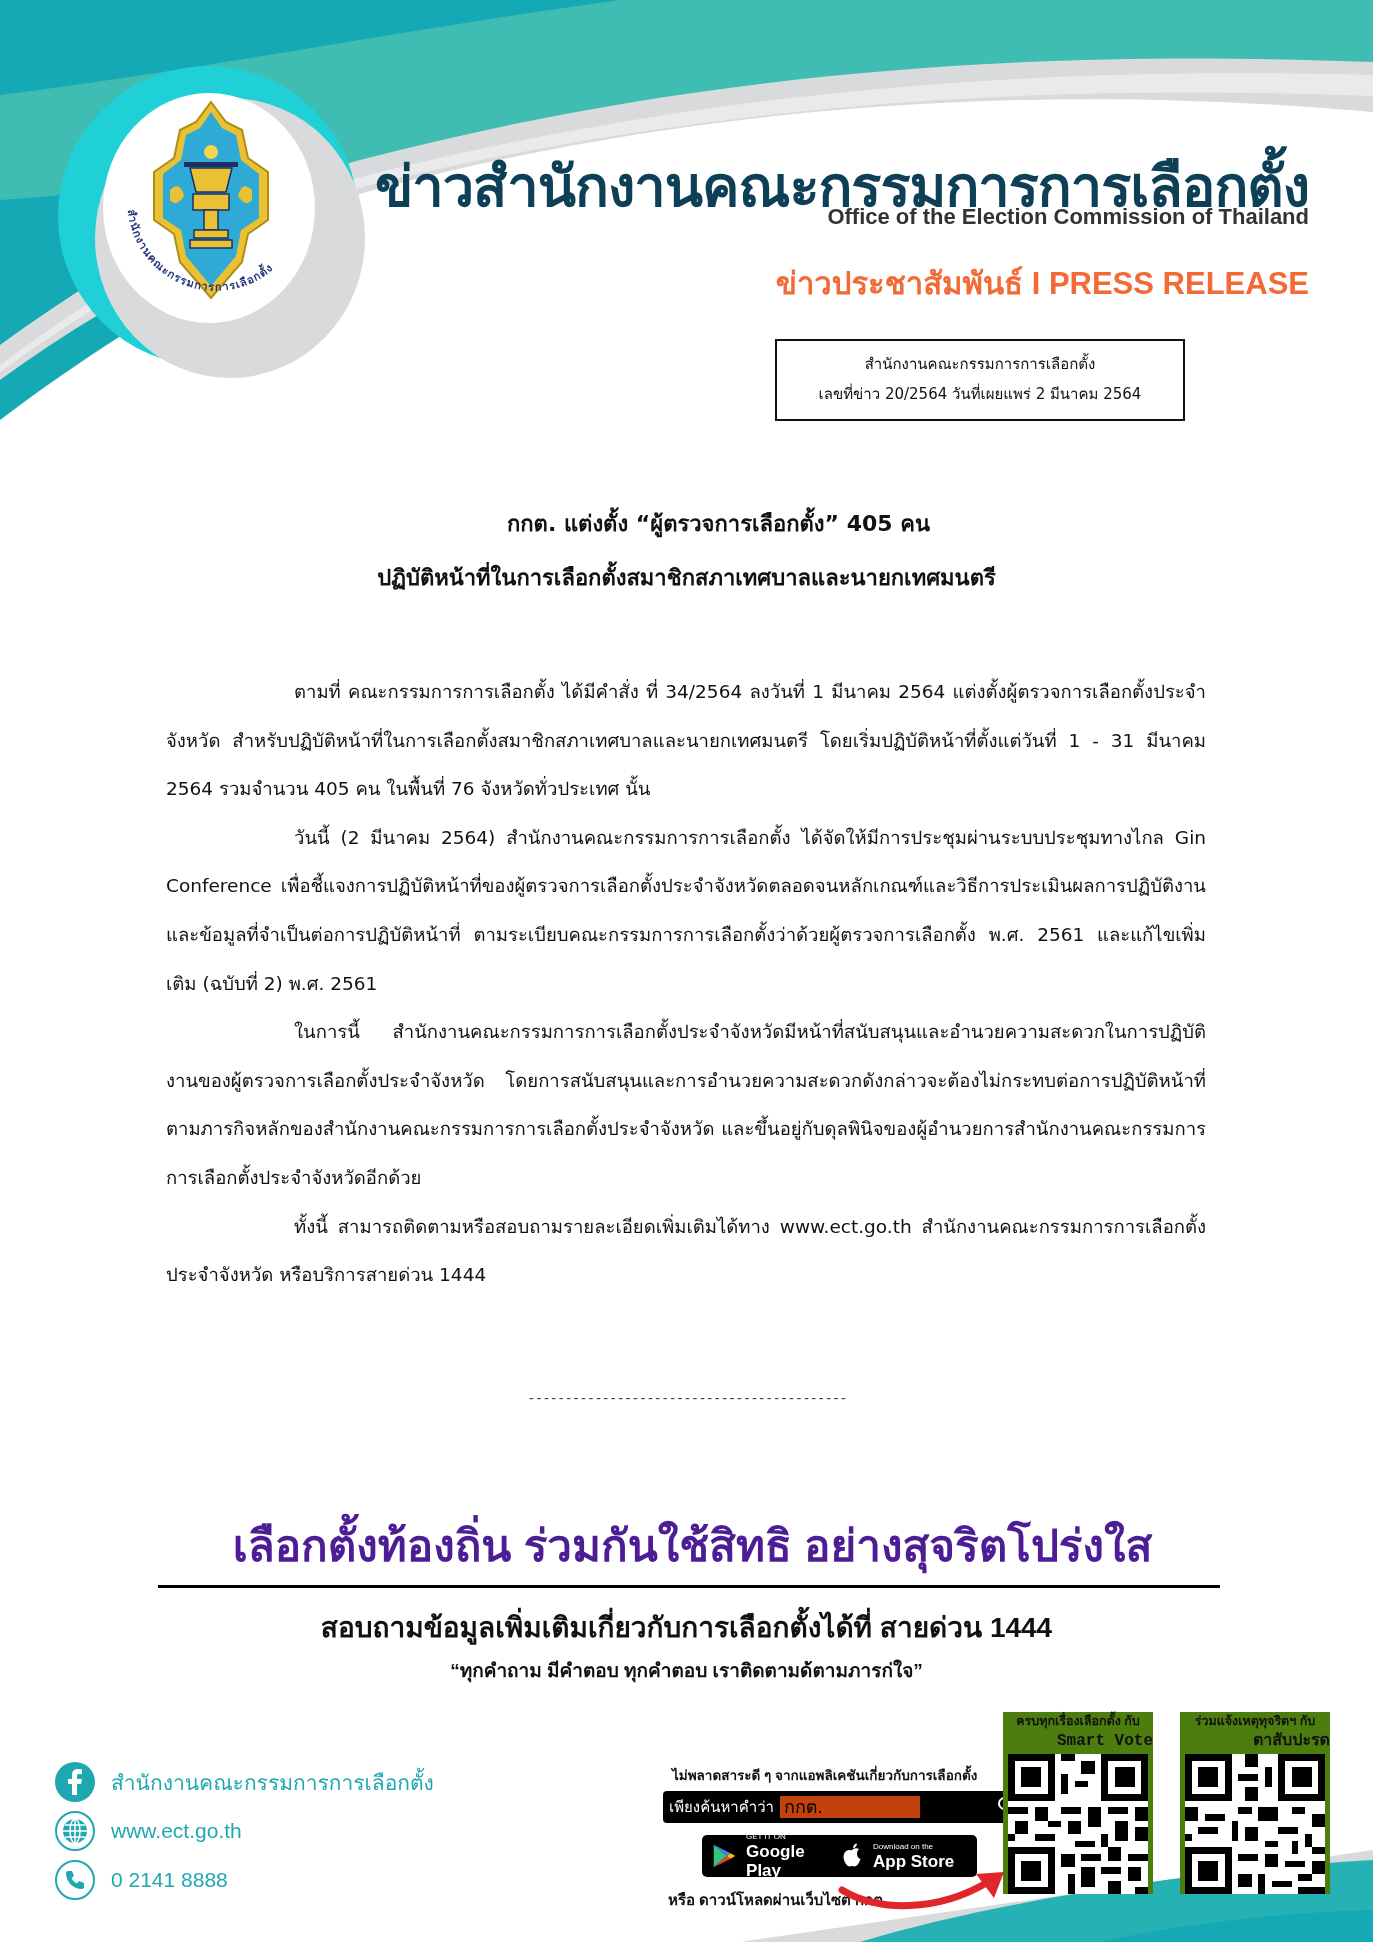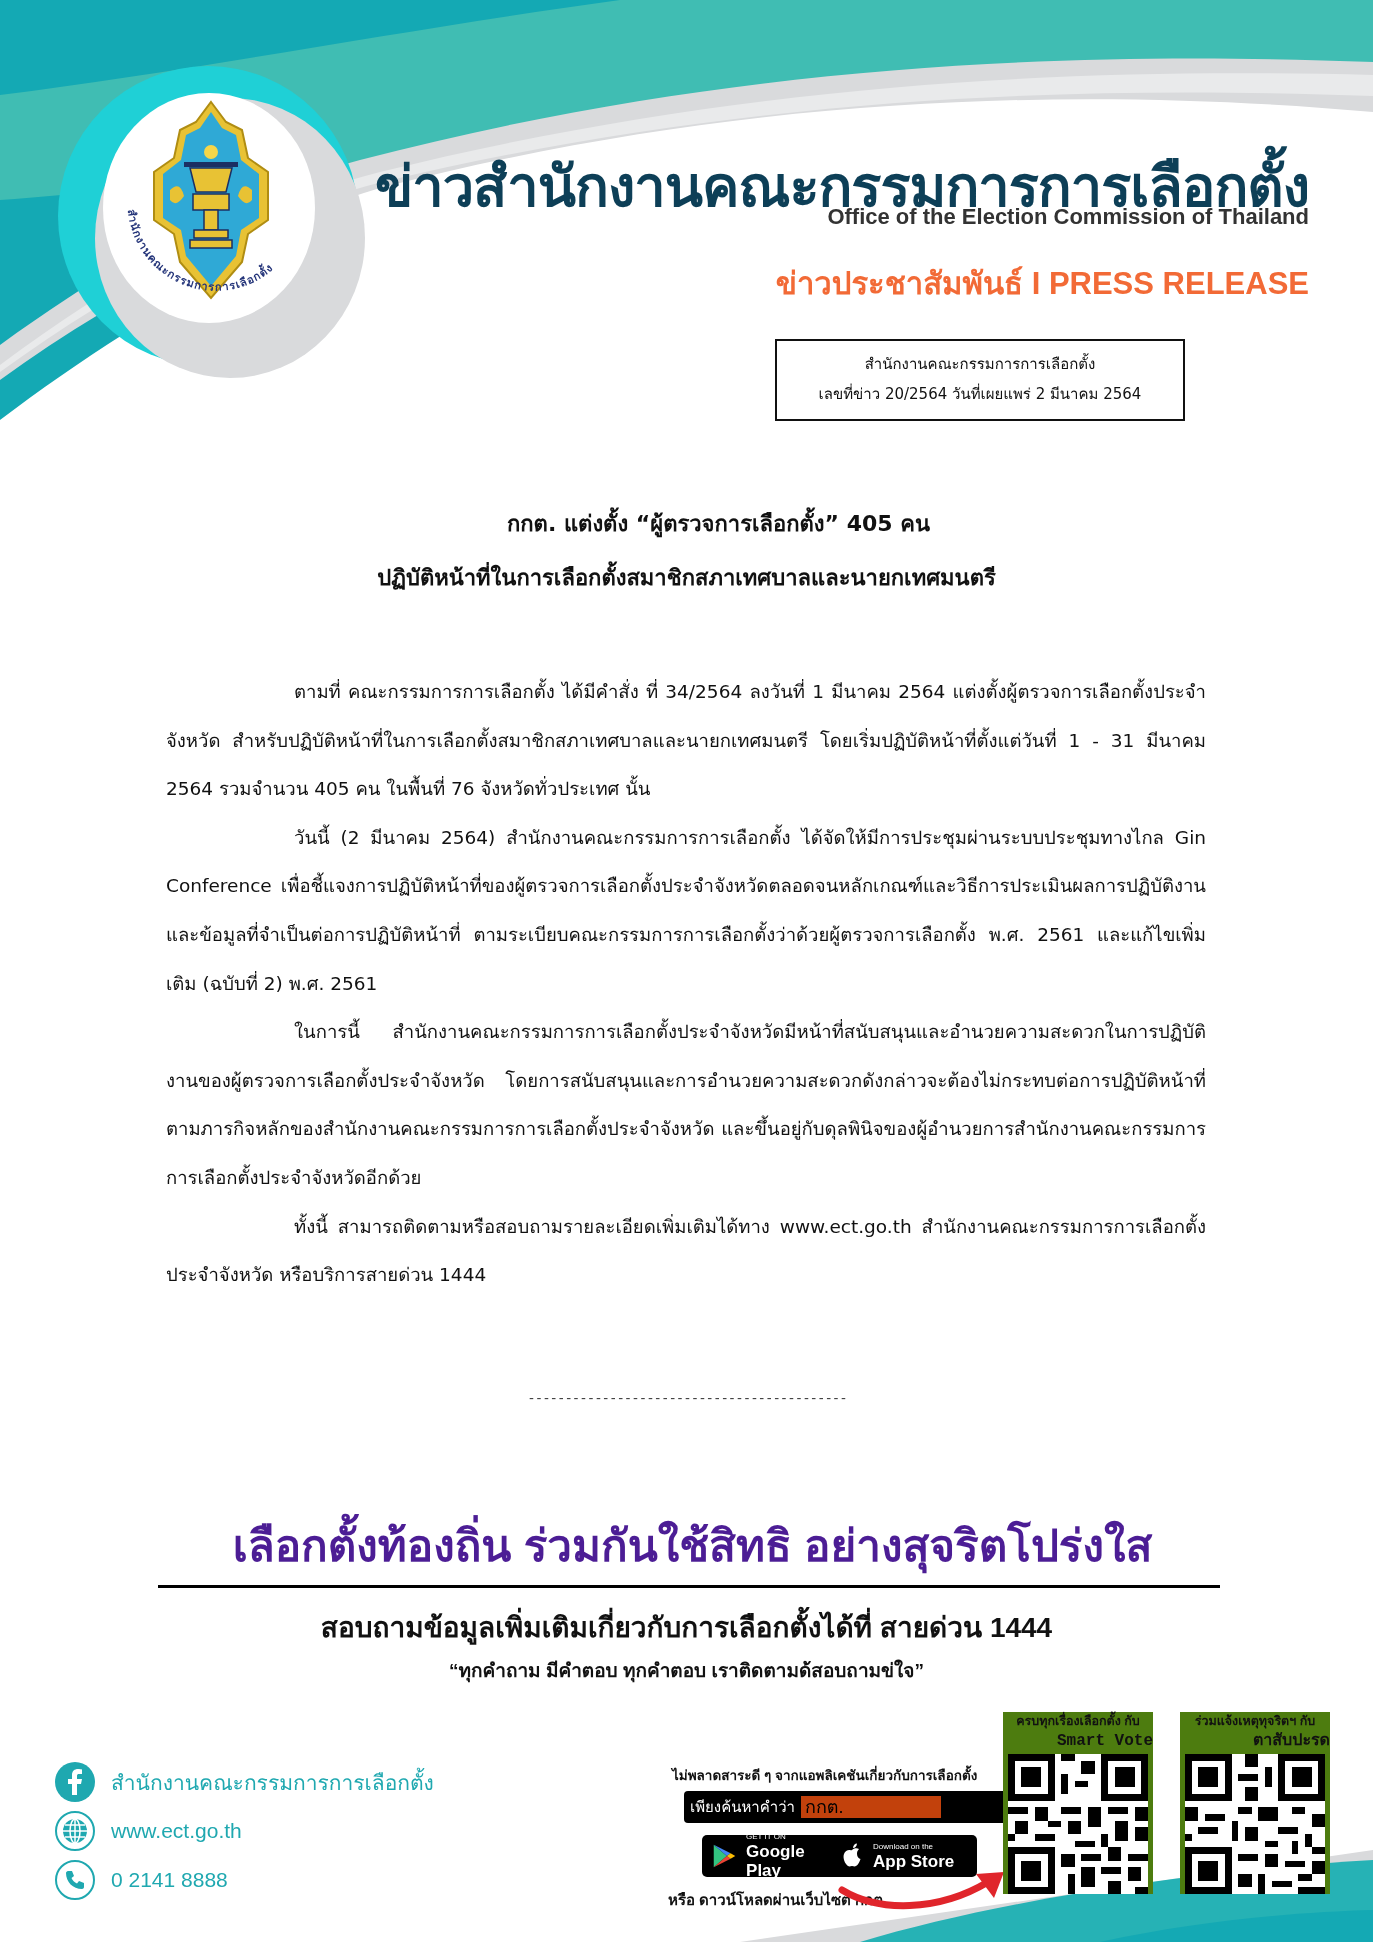--- a/index.html
+++ b/index.html
@@ -98,21 +98,21 @@
   #contact-fb { top: 1762px; }
   #contact-web { top: 1811px; }
   #contact-phone { top: 1860px; }
 
   
   #app-lead {
     left: 672px; top: 1764px; font-family: "Liberation Sans", sans-serif;
     font-weight: bold; font-size: 13.5px; color: #111; white-space: nowrap;
   }
   #search-bar {
-    left: 684px; top: 1791px; width: 358px; height: 32px; background: #000;
+    left: 663px; top: 1791px; width: 358px; height: 32px; background: #000;
     border-radius: 4px; display: flex; align-items: center; padding: 0 6px; box-sizing: border-box;
   }
   #search-bar .lbl { color: #fff; font-family: "Liberation Sans", sans-serif; font-size: 15px; margin-right: 6px; white-space: nowrap; }
   #search-bar .field {
     background: #c2410c; height: 22px; width: 140px; color: #000; font-size: 18px; line-height: 22px;
     font-family: "Liberation Sans", sans-serif; padding-left: 4px; box-sizing: border-box;
   }
   #search-bar .mag { margin-left: auto; }
   .store-btn {
     top: 1835px; height: 42px; background: #000; border-radius: 5px; color: #fff;
@@ -188,21 +188,21 @@
   <p class="indent">ตามที่ คณะกรรมการการเลือกตั้ง ได้มีคำสั่ง ที่ 34/2564 ลงวันที่ 1 มีนาคม 2564  แต่งตั้งผู้ตรวจการเลือกตั้งประจำจังหวัด สำหรับปฏิบัติหน้าที่ในการเลือกตั้งสมาชิกสภาเทศบาลและนายกเทศมนตรี โดยเริ่มปฏิบัติหน้าที่ตั้งแต่วันที่ 1 - 31 มีนาคม 2564 รวมจำนวน 405 คน ในพื้นที่ 76 จังหวัดทั่วประเทศ นั้น</p>
   <p class="indent">วันนี้ (2 มีนาคม 2564) สำนักงานคณะกรรมการการเลือกตั้ง ได้จัดให้มีการประชุมผ่านระบบประชุมทางไกล Gin Conference เพื่อชี้แจงการปฏิบัติหน้าที่ของผู้ตรวจการเลือกตั้งประจำจังหวัดตลอดจนหลักเกณฑ์และวิธีการประเมินผลการปฏิบัติงาน และข้อมูลที่จำเป็นต่อการปฏิบัติหน้าที่ ตามระเบียบคณะกรรมการการเลือกตั้งว่าด้วยผู้ตรวจการเลือกตั้ง พ.ศ. 2561 และแก้ไขเพิ่มเติม (ฉบับที่ 2) พ.ศ. 2561</p>
   <p class="indent">ในการนี้ สำนักงานคณะกรรมการการเลือกตั้งประจำจังหวัดมีหน้าที่สนับสนุนและอำนวยความสะดวกในการปฏิบัติงานของผู้ตรวจการเลือกตั้งประจำจังหวัด โดยการสนับสนุนและการอำนวยความสะดวกดังกล่าวจะต้องไม่กระทบต่อการปฏิบัติหน้าที่ตามภารกิจหลักของสำนักงานคณะกรรมการการเลือกตั้งประจำจังหวัด และขึ้นอยู่กับดุลพินิจของผู้อำนวยการสำนักงานคณะกรรมการการเลือกตั้งประจำจังหวัดอีกด้วย</p>
   <p class="indent">ทั้งนี้ สามารถติดตามหรือสอบถามรายละเอียดเพิ่มเติมได้ทาง www.ect.go.th สำนักงานคณะกรรมการการเลือกตั้งประจำจังหวัด หรือบริการสายด่วน 1444</p>
 </div>
 <div class="abs" id="separator">-------------------------------------------</div>
 
 <div class="abs" id="slogan">เลือกตั้งท้องถิ่น ร่วมกันใช้สิทธิ อย่างสุจริตโปร่งใส</div>
 <div class="abs" id="rule"></div>
 <div class="abs" id="hotline">สอบถามข้อมูลเพิ่มเติมเกี่ยวกับการเลือกตั้งได้ที่ สายด่วน 1444</div>
-<div class="abs" id="motto">“ทุกคำถาม มีคำตอบ ทุกคำตอบ เราติดตามด้สอบถามข่ใจ”</div>
+<div class="abs" id="motto">“ทุกคำถาม มีคำตอบ ทุกคำตอบ เราติดตามด้ตามภารก่ใจ”</div>
 
 <svg class="abs" style="left:0;top:1840px;width:1373px;height:102px;" viewBox="0 0 1373 102" preserveAspectRatio="none">
   <path d="M740,102 L1373,10 L1373,102 Z" fill="#d9dadc"></path>
   <path d="M860,102 C1000,60 1200,30 1373,20 L1373,102 Z" fill="#26b2b5"></path>
   <path d="M1100,102 C1200,80 1300,72 1373,70 L1373,102 Z" fill="#14a9b4"></path>
 </svg>
 
 <div class="abs contact" id="contact-fb">
   <div class="ico" style="background:#1fa8b0;">
     <svg width="18" height="26" viewBox="0 0 18 26">

